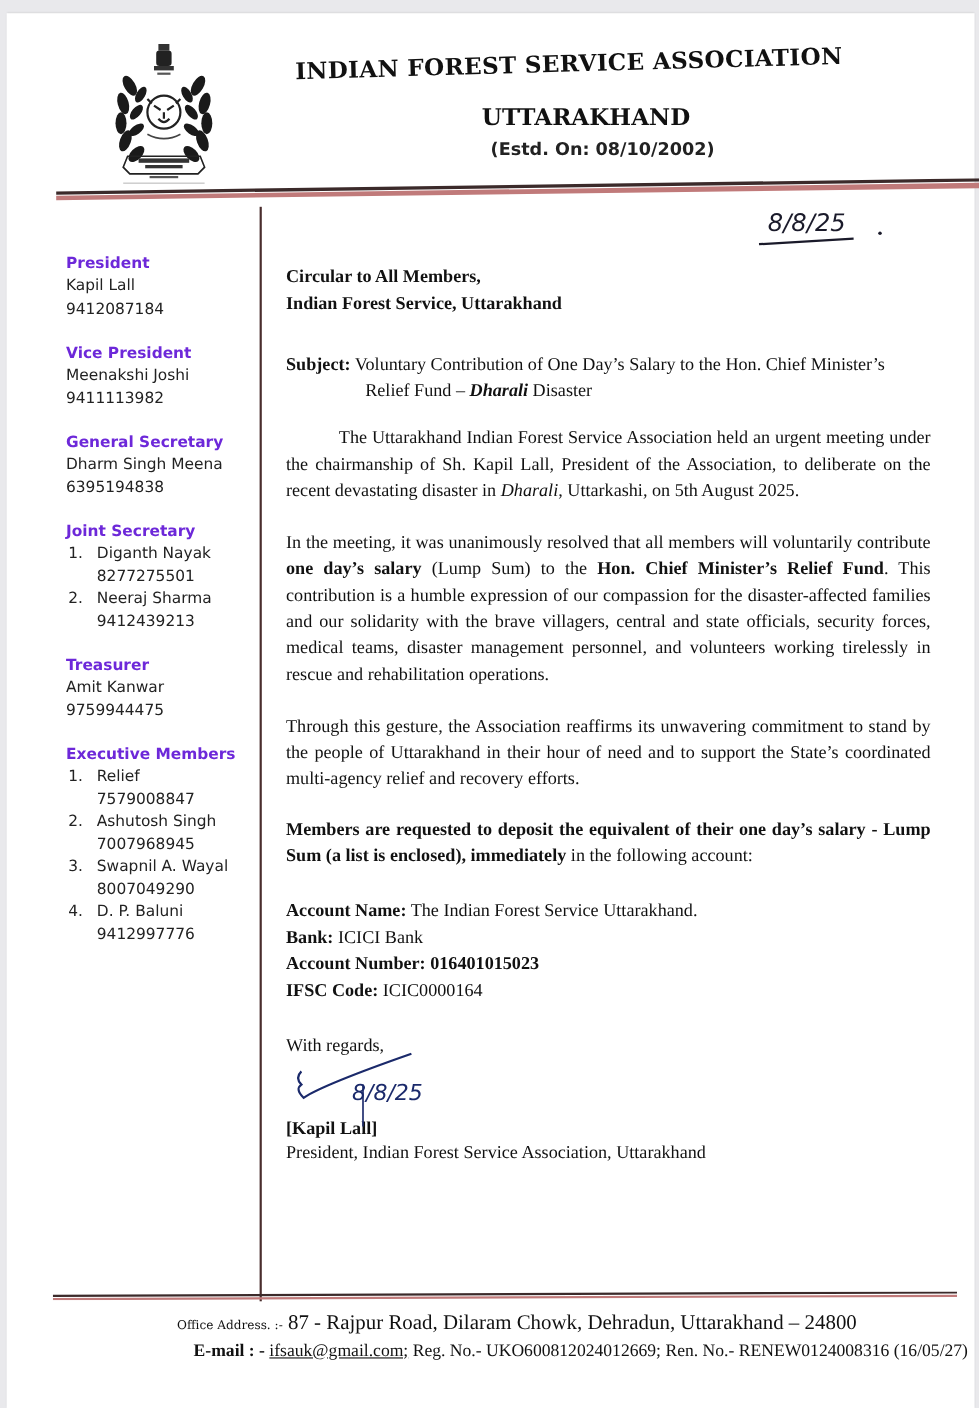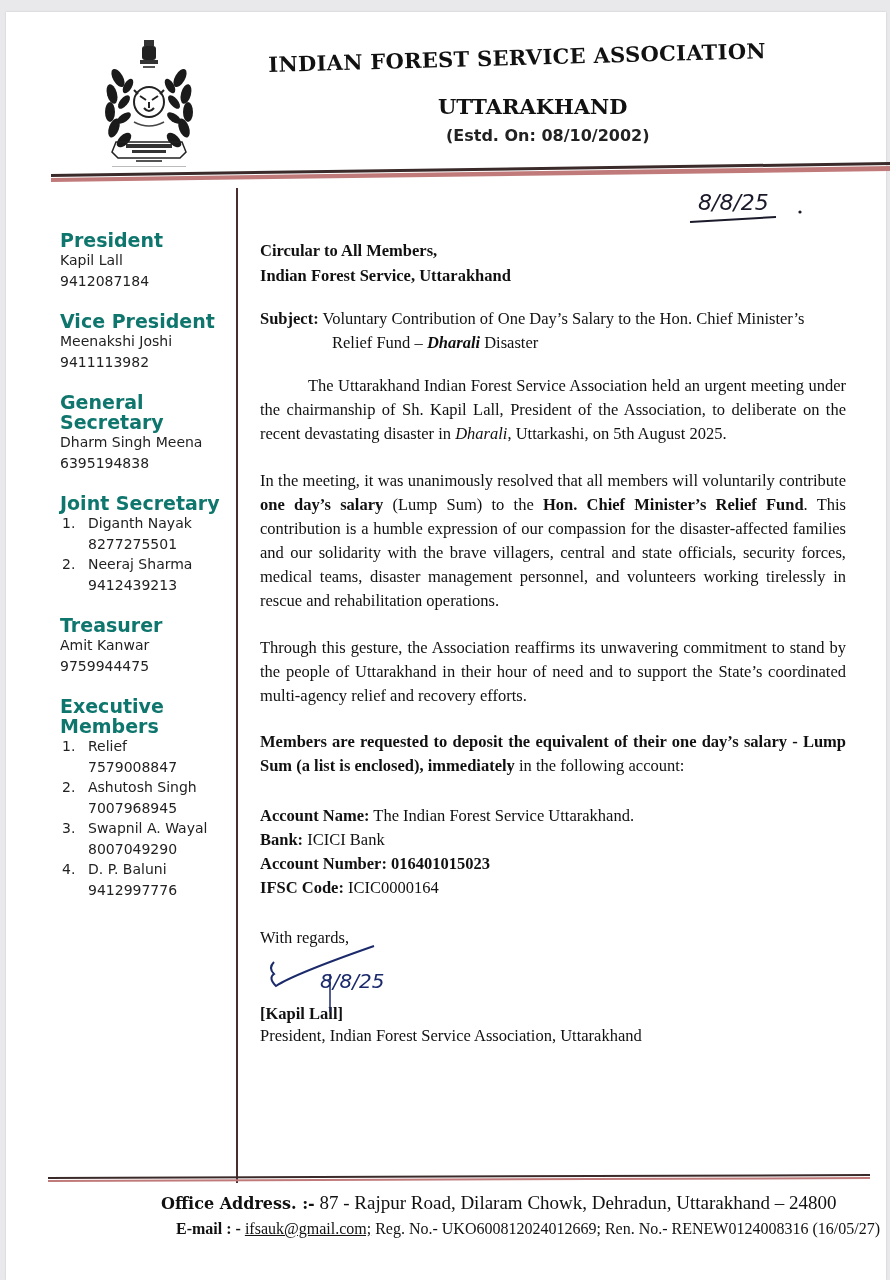--- a/index.html
+++ b/index.html
@@ -36,50 +36,50 @@
   .rule-top { position: absolute; left: 45px; top: 150px; width: 845px; height: 30px; }
   .rule-bottom { position: absolute; left: 42px; top: 1162px; width: 822px; height: 8px; }
   .vline { position: absolute; left: 230px; top: 176px; width: 1.5px; height: 995px; background: #4a2d2d; }
 
   
   .hand-date { position: absolute; left: 680px; top: 170px; width: 130px; height: 48px; }
 
   
   .sidebar { position: absolute; left: 54px; top: 218px; width: 175px; font-family: "DejaVu Sans", sans-serif; color: #222; }
   .sb-group { margin-bottom: 20px; }
-  .sb-title { font-weight: bold; font-size: 19px; line-height: 20px; color: #0f766e; }
+  .sb-title { font-weight: bold; font-size: 14px; line-height: 20px; color: #6d28d9; }
   .sb-line { font-size: 14px; line-height: 20.5px; }
   .sb-num { display: inline-block; width: 26px; padding-left: 2px; }
   .sb-indent { padding-left: 28px; }
 
   
   .body { position: absolute; left: 254px; top: 226px; width: 586px; font-family: "Liberation Serif", serif; font-size: 16.5px; color: #111; }
   .bold { font-weight: bold; }
   .p { line-height: 24px; text-align: justify; }
   .addr { font-weight: bold; line-height: 25px; }
-  .subject { margin-top: 19px; line-height: 24px; }
+  .subject { margin-top: 31px; line-height: 24px; }
   .subject .cont { padding-left: 72px; }
   .dear { margin-top: 20px; font-weight: bold; }
   .para1 { margin-top: 19px; text-indent: 48px; }
   .para2, .para3 { margin-top: 23px; }
   .para4 { margin-top: 22px; font-weight: bold; }
   .para4 .normal { font-weight: normal; }
   .acct { margin-top: 26px; line-height: 24px; }
   .regards { margin-top: 28px; }
   .sig { height: 56px; position: relative; }
   .sig svg { position: absolute; left: 4px; top: -4px; }
   .sig-name { font-weight: bold; }
   .sig-role { line-height: 24px; }
 
   
   .footer-addr {
     position: absolute; left: 155px; top: 1180px; white-space: nowrap;
     font-family: "Liberation Serif", serif; font-size: 19px; color: #111;
   }
-  .footer-addr .lbl { font-family: "DejaVu Serif", serif; font-weight: bold; font-size: 16px; }
+  .footer-addr .lbl { font-family: "DejaVu Serif", serif; font-weight: normal; font-size: 11px; }
   .footer-mail {
     position: absolute; left: 170px; top: 1208px; white-space: nowrap;
     font-family: "Liberation Serif", serif; font-size: 16px; color: #111;
   }
   .footer-mail .lbl { font-weight: bold; }
   .footer-mail a { color: #111; text-decoration: underline; }
 </style>
 </head>
 <body>
 

